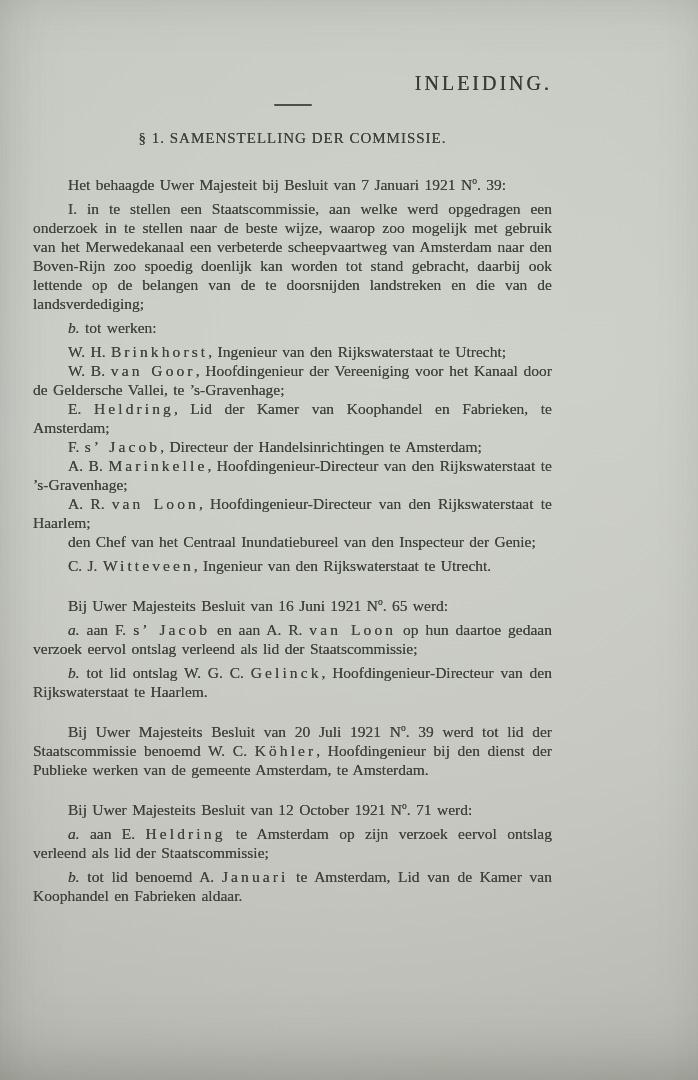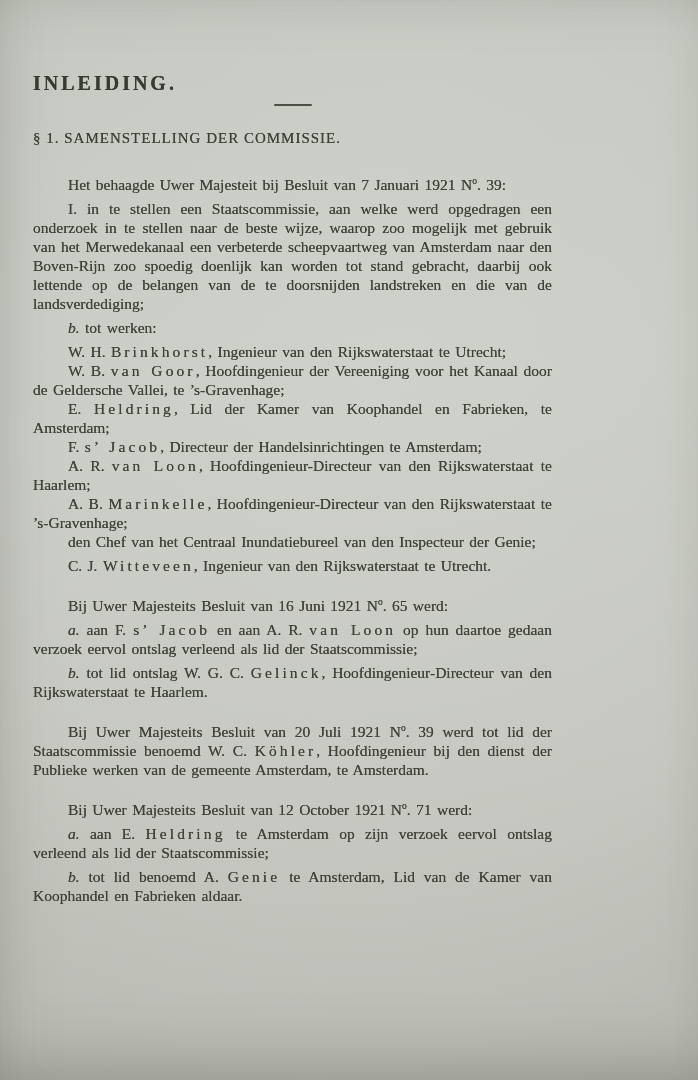--- a/index.html
+++ b/index.html
@@ -19,32 +19,32 @@
     color:var(--ink,#3f4239);
   }
   .page::after{ 
     content:"";position:absolute;inset:0;pointer-events:none;
     box-shadow:
       inset 0 -46px 70px -38px rgba(84,86,78,.38),
       inset 0 28px 60px -40px rgba(110,112,104,.30),
       inset 40px 0 80px -60px rgba(110,112,104,.28);
   }
   h1.title{
-    margin:0;text-align:left;
-    font-size:20px;font-weight:bold;
+    margin:0;text-align:right;
+    font-size:20px;font-weight:normal;
     letter-spacing:3px;
     color:#373b32;
     text-shadow:0 0 .4px rgba(55,59,50,.9);
   }
   .rule{
     width:38px;height:2px;margin:9px auto 0;
     background:#4c5046;border-radius:1px;
   }
   h2.section-heading{
-    margin:24px 0 0;
+    margin:24px 0 0;text-align:center;
     font-size:15px;font-weight:normal;
     letter-spacing:1px;
     color:#3c4037;
     text-shadow:0 0 .4px rgba(60,64,55,.85);
   }
   .doc-body{margin-top:28px;}
   .doc-body p{
     margin:5px 0 0;
     font-size:15.5px;line-height:19px;
     text-align:justify;
@@ -66,25 +66,25 @@
   <div class="rule"></div>
   <h2 class="section-heading">§ 1.  SAMENSTELLING DER COMMISSIE.</h2>
   <div class="doc-body">
       <p><span>Het behaagde Uwer Majesteit bij Besluit van 7 Januari 1921 N</span><sup class="seg-sup">o</sup><span>. 39:</span></p>
       <p><span>I.  in te stellen een Staatscommissie, aan welke werd opgedragen een onderzoek in te stellen naar de beste wijze, waarop zoo mogelijk met gebruik van het Merwedekanaal een verbeterde scheepvaartweg van Amsterdam naar den Boven-Rijn zoo spoedig doenlijk kan worden tot stand gebracht, daarbij ook lettende op de belangen van de te doorsnijden landstreken en die van de landsverdediging;</span></p>
       <p><span class="seg-italic">b.</span><span>  tot werken:</span></p>
       <p><span>W. H. </span><span class="seg-spaced">Brinkhorst</span><span>, Ingenieur van den Rijkswaterstaat te Utrecht;</span></p>
       <p class="tight"><span>W. B. </span><span class="seg-spaced">van Goor</span><span>, Hoofdingenieur der Vereeniging voor het Kanaal door de Geldersche Vallei, te ’s-Gravenhage;</span></p>
       <p class="tight"><span>E. </span><span class="seg-spaced">Heldring</span><span>, Lid der Kamer van Koophandel en Fabrieken, te Amsterdam;</span></p>
       <p class="tight"><span>F. </span><span class="seg-spaced">s’ Jacob</span><span>, Directeur der Handelsinrichtingen te Amsterdam;</span></p>
+      <p class="tight"><span>A. B. </span><span class="seg-spaced">Marinkelle</span><span>, Hoofdingenieur-Directeur van den Rijkswaterstaat te ’s-Gravenhage;</span></p>
       <p class="tight"><span>A. R. </span><span class="seg-spaced">van Loon</span><span>, Hoofdingenieur-Directeur van den Rijkswaterstaat te Haarlem;</span></p>
-      <p class="tight"><span>A. B. </span><span class="seg-spaced">Marinkelle</span><span>, Hoofdingenieur-Directeur van den Rijkswaterstaat te ’s-Gravenhage;</span></p>
       <p class="tight"><span>den Chef van het Centraal Inundatiebureel van den Inspecteur der Genie;</span></p>
       <p><span>C. J. </span><span class="seg-spaced">Witteveen</span><span>, Ingenieur van den Rijkswaterstaat te Utrecht.</span></p>
       <p class="section"><span>Bij Uwer Majesteits Besluit van 16 Juni 1921 N</span><sup class="seg-sup">o</sup><span>. 65 werd:</span></p>
       <p><span class="seg-italic">a.</span><span>  aan F. </span><span class="seg-spaced">s’ Jacob</span><span> en aan A. R. </span><span class="seg-spaced">van Loon</span><span> op hun daartoe gedaan verzoek eervol ontslag verleend als lid der Staatscommissie;</span></p>
       <p><span class="seg-italic">b.</span><span>  tot lid ontslag W. G. C. </span><span class="seg-spaced">Gelinck</span><span>, Hoofdingenieur-Directeur van den Rijkswaterstaat te Haarlem.</span></p>
       <p class="section"><span>Bij Uwer Majesteits Besluit van 20 Juli 1921 N</span><sup class="seg-sup">o</sup><span>. 39 werd tot lid der Staatscommissie benoemd W. C. </span><span class="seg-spaced">Köhler</span><span>, Hoofdingenieur bij den dienst der Publieke werken van de gemeente Amsterdam, te Amsterdam.</span></p>
       <p class="section"><span>Bij Uwer Majesteits Besluit van 12 October 1921 N</span><sup class="seg-sup">o</sup><span>. 71 werd:</span></p>
       <p><span class="seg-italic">a.</span><span>  aan E. </span><span class="seg-spaced">Heldring</span><span> te Amsterdam op zijn verzoek eervol ontslag verleend als lid der Staatscommissie;</span></p>
-      <p><span class="seg-italic">b.</span><span>  tot lid benoemd A. </span><span class="seg-spaced">Genie</span><span> te Amsterdam, Lid van de Kamer van Koophandel en Fabrieken aldaar.</span></p>
+      <p><span class="seg-italic">b.</span><span>  tot lid benoemd A. </span><span class="seg-spaced">Januari</span><span> te Amsterdam, Lid van de Kamer van Koophandel en Fabrieken aldaar.</span></p>
     </div>
 </div>
 
 </body></html>

